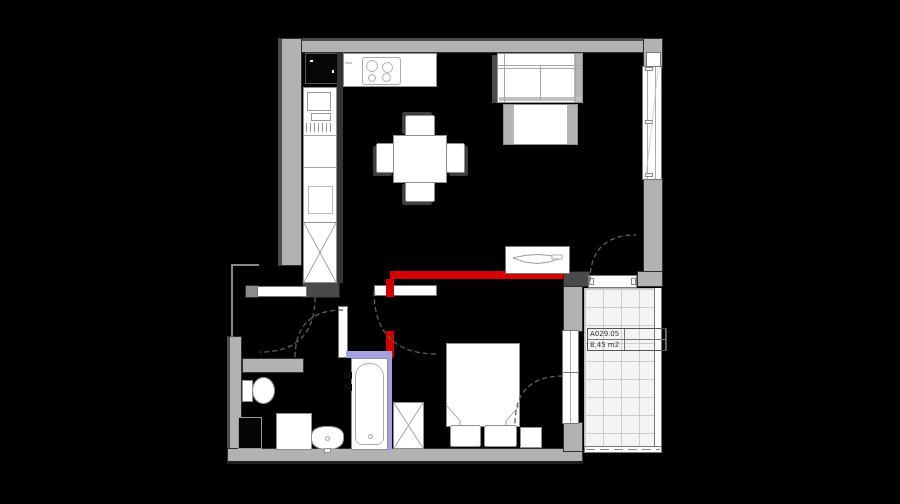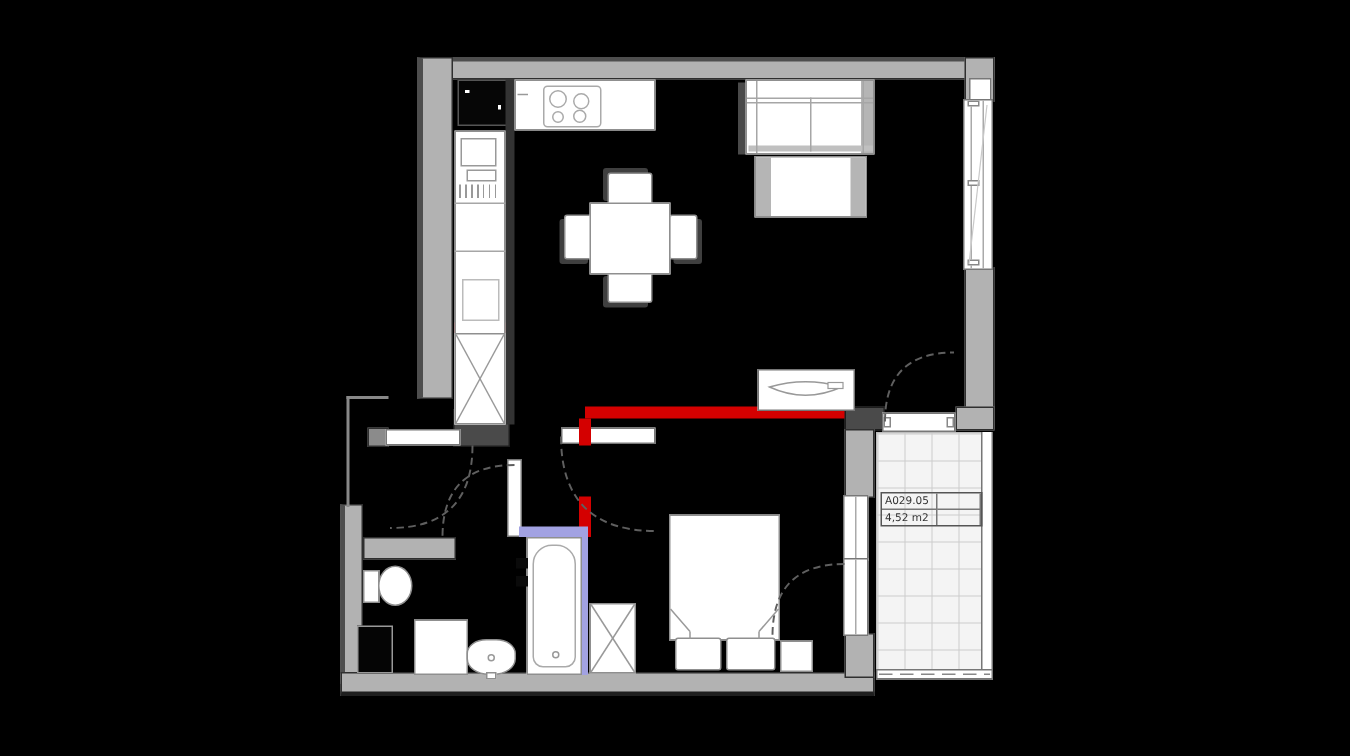--- a/index.html
+++ b/index.html
@@ -136,24 +136,24 @@
   <div class="abs" style="left:238px;top:417px;width:24px;height:32px;background:#050505;border:1px solid #999;"></div>
   <div class="abs fix" style="left:276px;top:413px;width:36px;height:37px;"></div>
   <div class="abs fix" style="left:311px;top:426px;width:33px;height:24px;border-radius:40% 40% 45% 45%;">
     <div class="abs" style="left:13px;top:9px;width:5px;height:5px;border:1px solid #999;border-radius:50%;"></div>
   </div>
   <div class="abs fix" style="left:324px;top:448px;width:7px;height:5px;"></div>
 
   <div class="abs tiles" style="left:584px;top:288px;width:71px;height:160px;"></div>
   <div class="abs fix2" style="left:654px;top:288px;width:8px;height:162px;border-top:none;border-bottom:none;"></div>
   <div class="abs fix2" style="left:584px;top:446px;width:78px;height:7px;"></div>
-  <div class="abs labelbox" style="left:587px;top:328px;width:68px;height:23px;">
+  <div class="abs labelbox" style="left:587px;top:328px;width:80px;height:23px;">
     <div class="cell">A029.05</div>
     <div class="cell"></div>
-    <div class="cell">4,52 m2</div>
+    <div class="cell">8,45 m2</div>
     <div class="cell"></div>
   </div>
 
   <svg width="900" height="504" viewBox="0 0 900 504">
 
     <g stroke="#999" stroke-width="1">
       <line x1="304" y1="223" x2="336" y2="282"></line>
         <line x1="336" y1="223" x2="304" y2="282"></line>
     </g>
 

